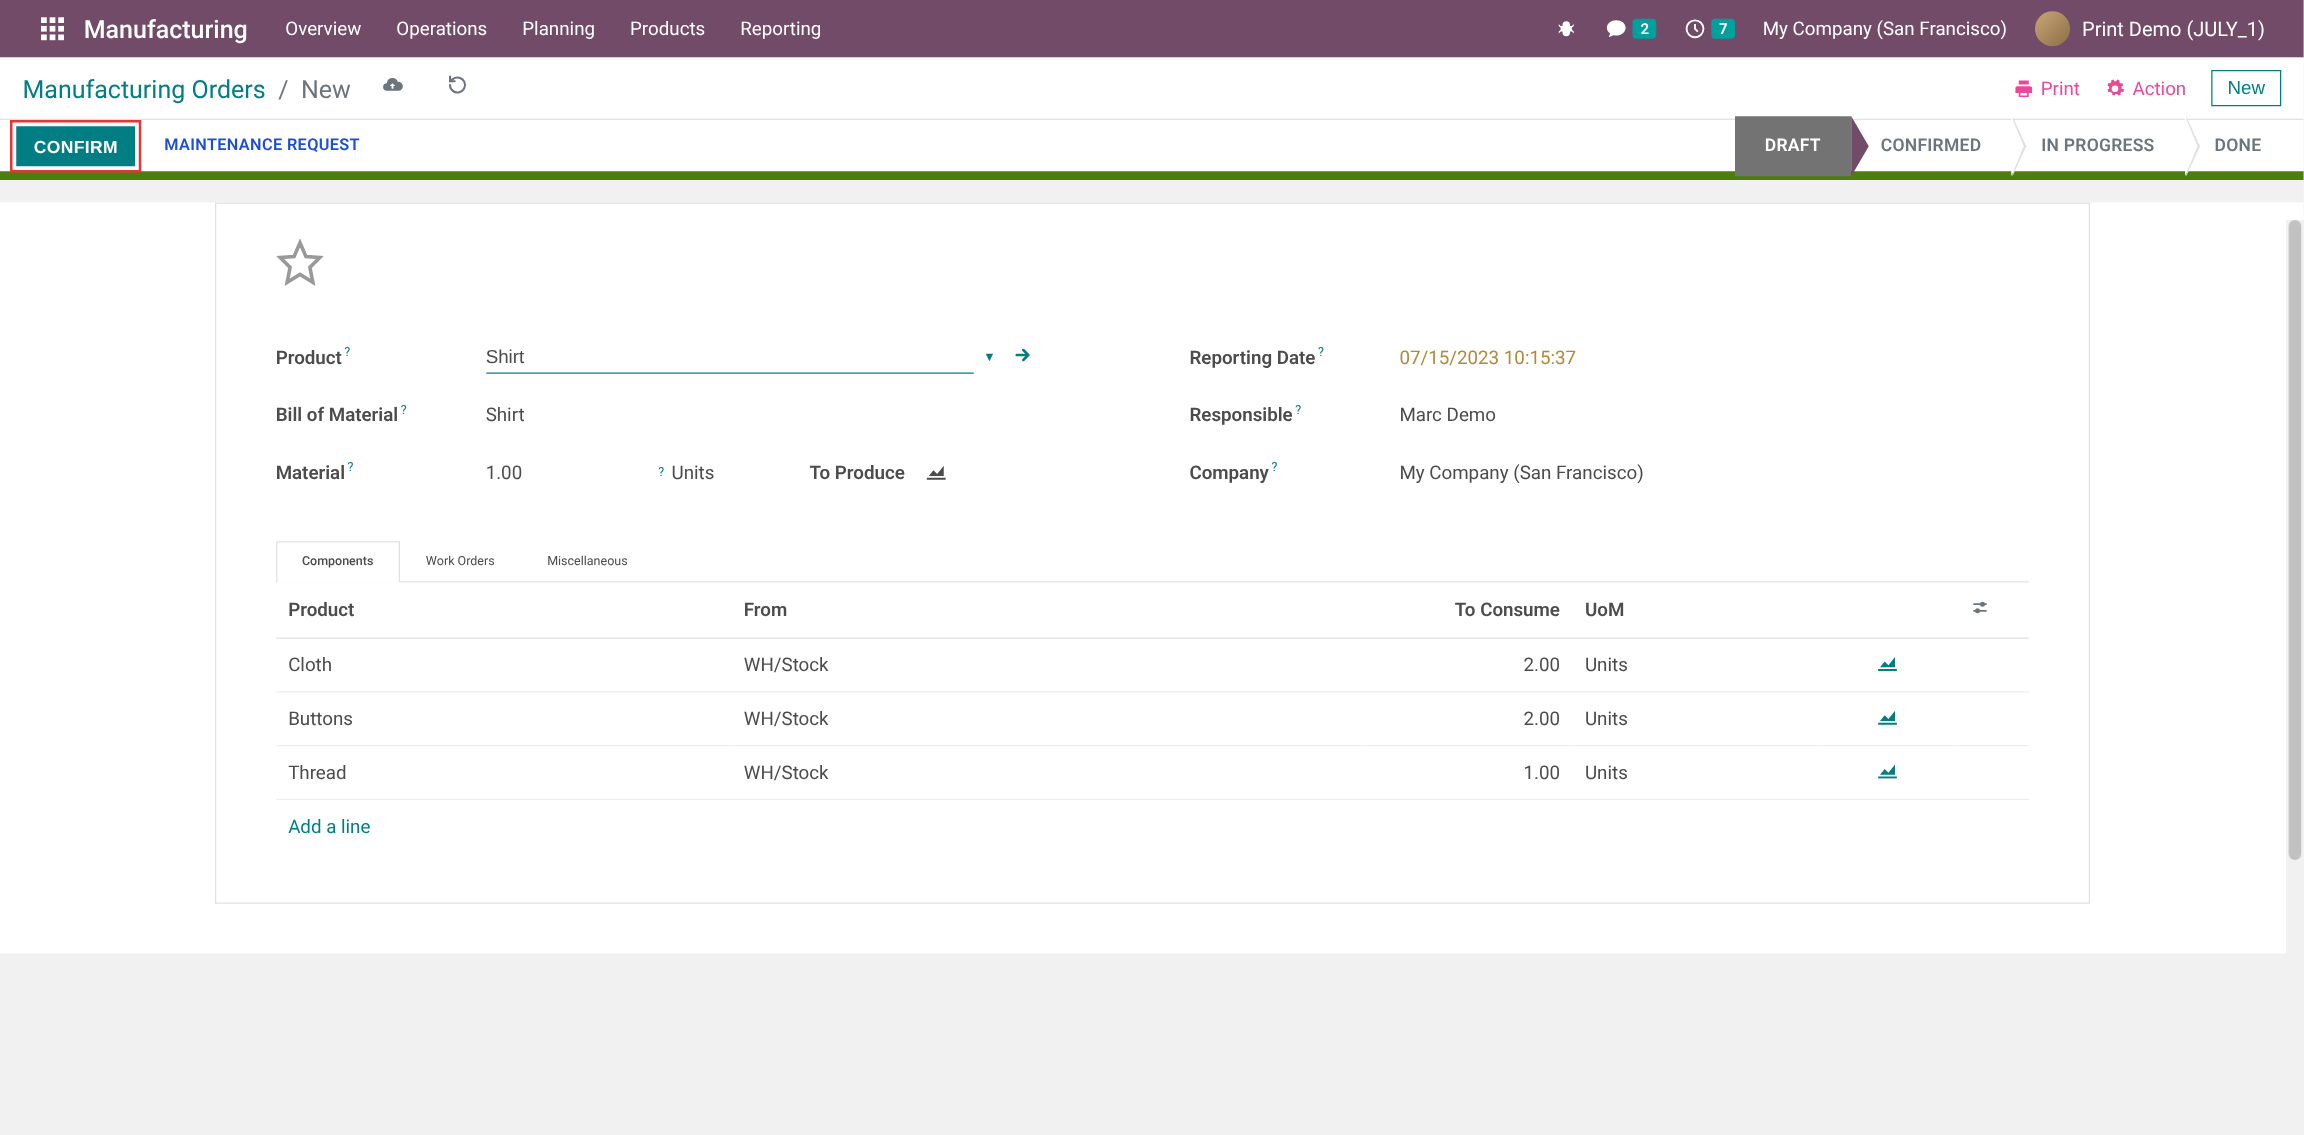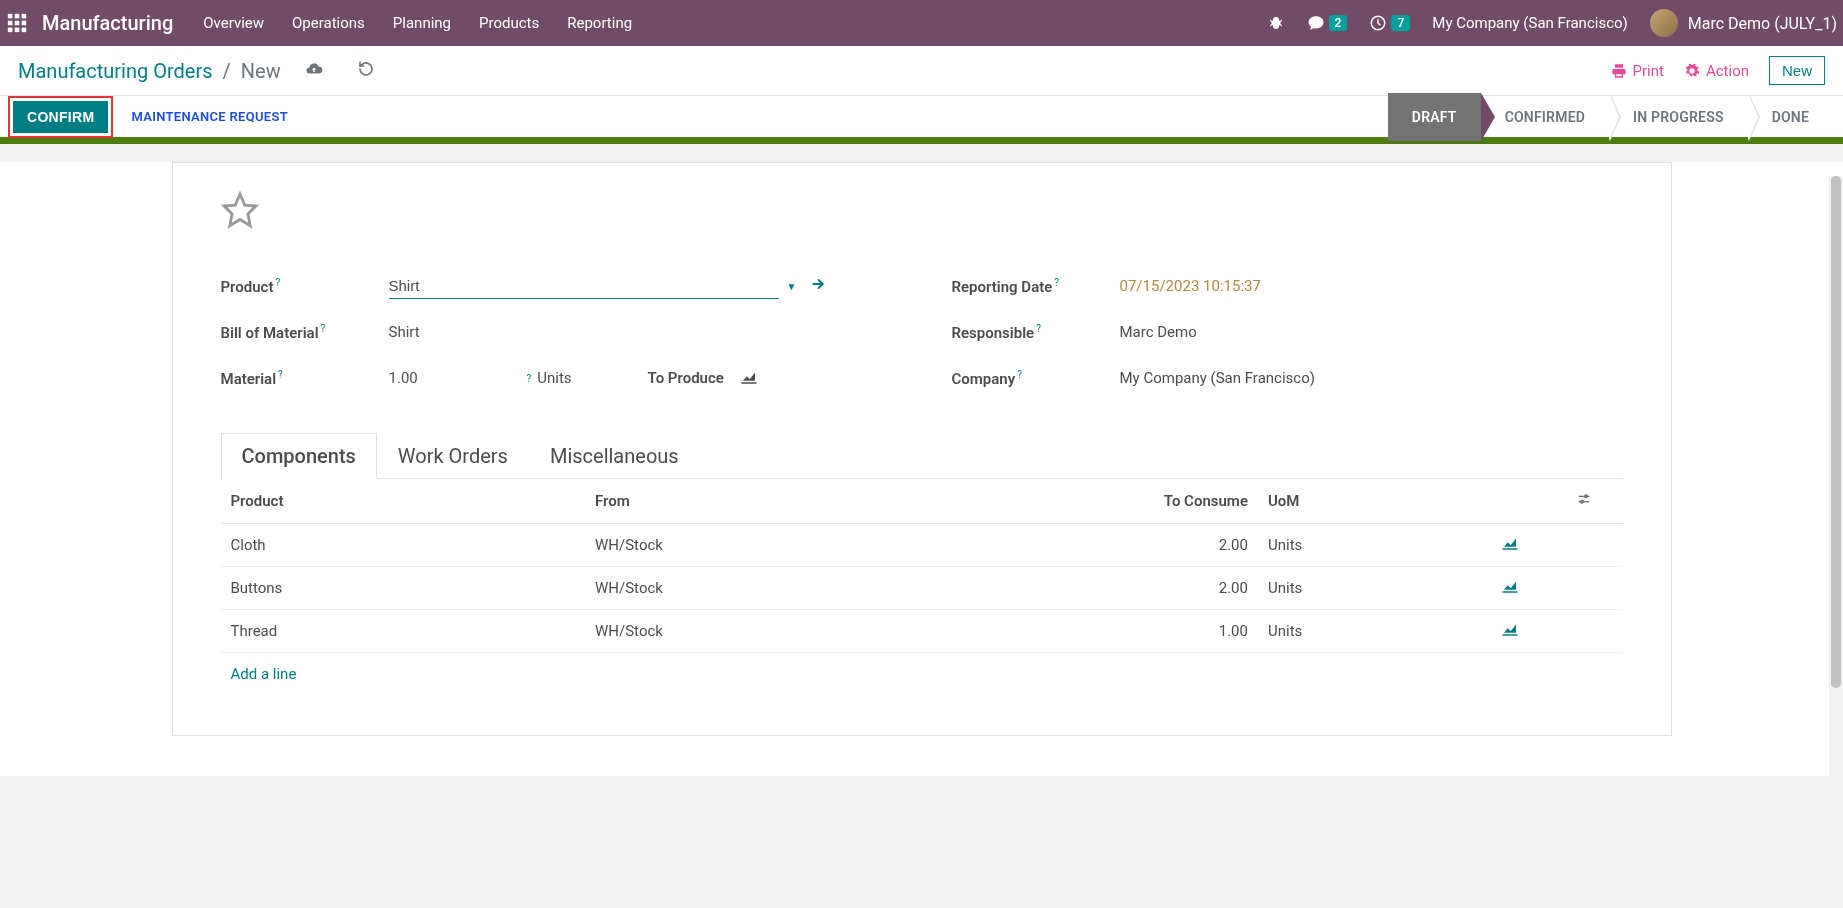--- a/index.html
+++ b/index.html
@@ -1,19 +1,19 @@
 <!DOCTYPE html>
 <html><head>
   <meta charset="utf-8">
   <style>
     * { box-sizing: border-box; margin: 0; padding: 0; }
     body { font-family: -apple-system, BlinkMacSystemFont, "Segoe UI", Roboto, sans-serif; background: #f1f1f1; color: #4c4c4c; }
 
     
-    .navbar { background: #714B67; height: 46px; display: flex; align-items: center; padding: 0 6px; color: white; }
+    .navbar { background: #714B67; height: 46px; display: flex; align-items: center; padding: 0 31px; color: white; }
     .apps-icon { width: 22px; height: 22px; color: white; cursor: pointer; }
     .brand { font-size: 20px; font-weight: 500; margin-left: 14px; margin-right: 30px; cursor: pointer; }
     .nav-menu { display: flex; gap: 28px; flex: 1; }
     .nav-menu-item { font-size: 15px; cursor: pointer; }
     .nav-right { display: flex; align-items: center; gap: 22px; }
     .nav-icon { position: relative; cursor: pointer; color: white; display: flex; align-items: center; }
     .badge { background: #00A09D; color: white; font-size: 12px; padding: 1px 6px; border-radius: 3px; margin-left: 4px; font-weight: 600; }
     .company-name { font-size: 15px; cursor: pointer; }
     .user-section { display: flex; align-items: center; gap: 10px; cursor: pointer; }
     .avatar { width: 28px; height: 28px; border-radius: 50%; background: linear-gradient(135deg, #c9a576, #8b6f47); }
@@ -54,21 +54,21 @@
     .form-value { font-size: 15px; color: #4c4c4c; }
     .dd-caret { color: #017E84; font-size: 10px; margin-left: 8px; cursor: pointer; }
     .ext-link { color: #017E84; margin-left: 14px; cursor: pointer; }
     .date-value { color: #b08a3e; font-size: 15px; }
     .qty-row { display: flex; align-items: center; gap: 6px; flex: 1; }
     .to-produce { font-size: 15px; font-weight: 600; margin-left: 70px; }
     .chart-icon { color: #4c4c4c; margin-left: 10px; cursor: pointer; }
 
     
     .tabs { display: flex; border-bottom: 1px solid #dee2e6; margin-top: 32px; }
-    .tab { padding: 10px 20px; border: 1px solid transparent; border-bottom: none; font-size: 20px; cursor: pointer; color: #4c4c4c; }
+    .tab { padding: 10px 20px; border: 1px solid transparent; border-bottom: none; font-size: 10px; cursor: pointer; color: #4c4c4c; }
     .tab.active { border-color: #dee2e6; border-bottom: 1px solid white; margin-bottom: -1px; background: white; font-weight: 500; }
 
     
     .comp-table { width: 100%; border-collapse: collapse; }
     .comp-table th { text-align: left; font-size: 15px; font-weight: 600; padding: 12px 10px; border-bottom: 1px solid #dee2e6; }
     .comp-table td { padding: 12px 10px; font-size: 15px; border-bottom: 1px solid #eee; }
     .th-right { text-align: right !important; }
     .td-right { text-align: right; }
     .chart-cell { text-align: center; color: #017E84; cursor: pointer; }
     .settings-cell { text-align: right; color: #6c757d; cursor: pointer; }
@@ -115,21 +115,21 @@
     <span class="nav-icon">
       <svg width="18" height="18" viewBox="0 0 24 24" fill="none" stroke="currentColor" stroke-width="2">
           <circle cx="12" cy="12" r="9"></circle>
           <path d="M12 7v5l3 3"></path>
         </svg>
       <span class="badge">7</span>
     </span>
     <span class="company-name">My Company (San Francisco)</span>
     <div class="user-section">
       <div class="avatar"></div>
-      <span>Marc Demo (JULY_1)</span>
+      <span>Print Demo (JULY_1)</span>
     </div>
   </div>
 </div>
 
 <div class="control-panel">
   <div class="breadcrumb">
     <span>Manufacturing Orders</span>
     <span class="sep">/</span>
     <span class="current">New</span>
     <span class="bc-icon" style="margin-left:14px;">

